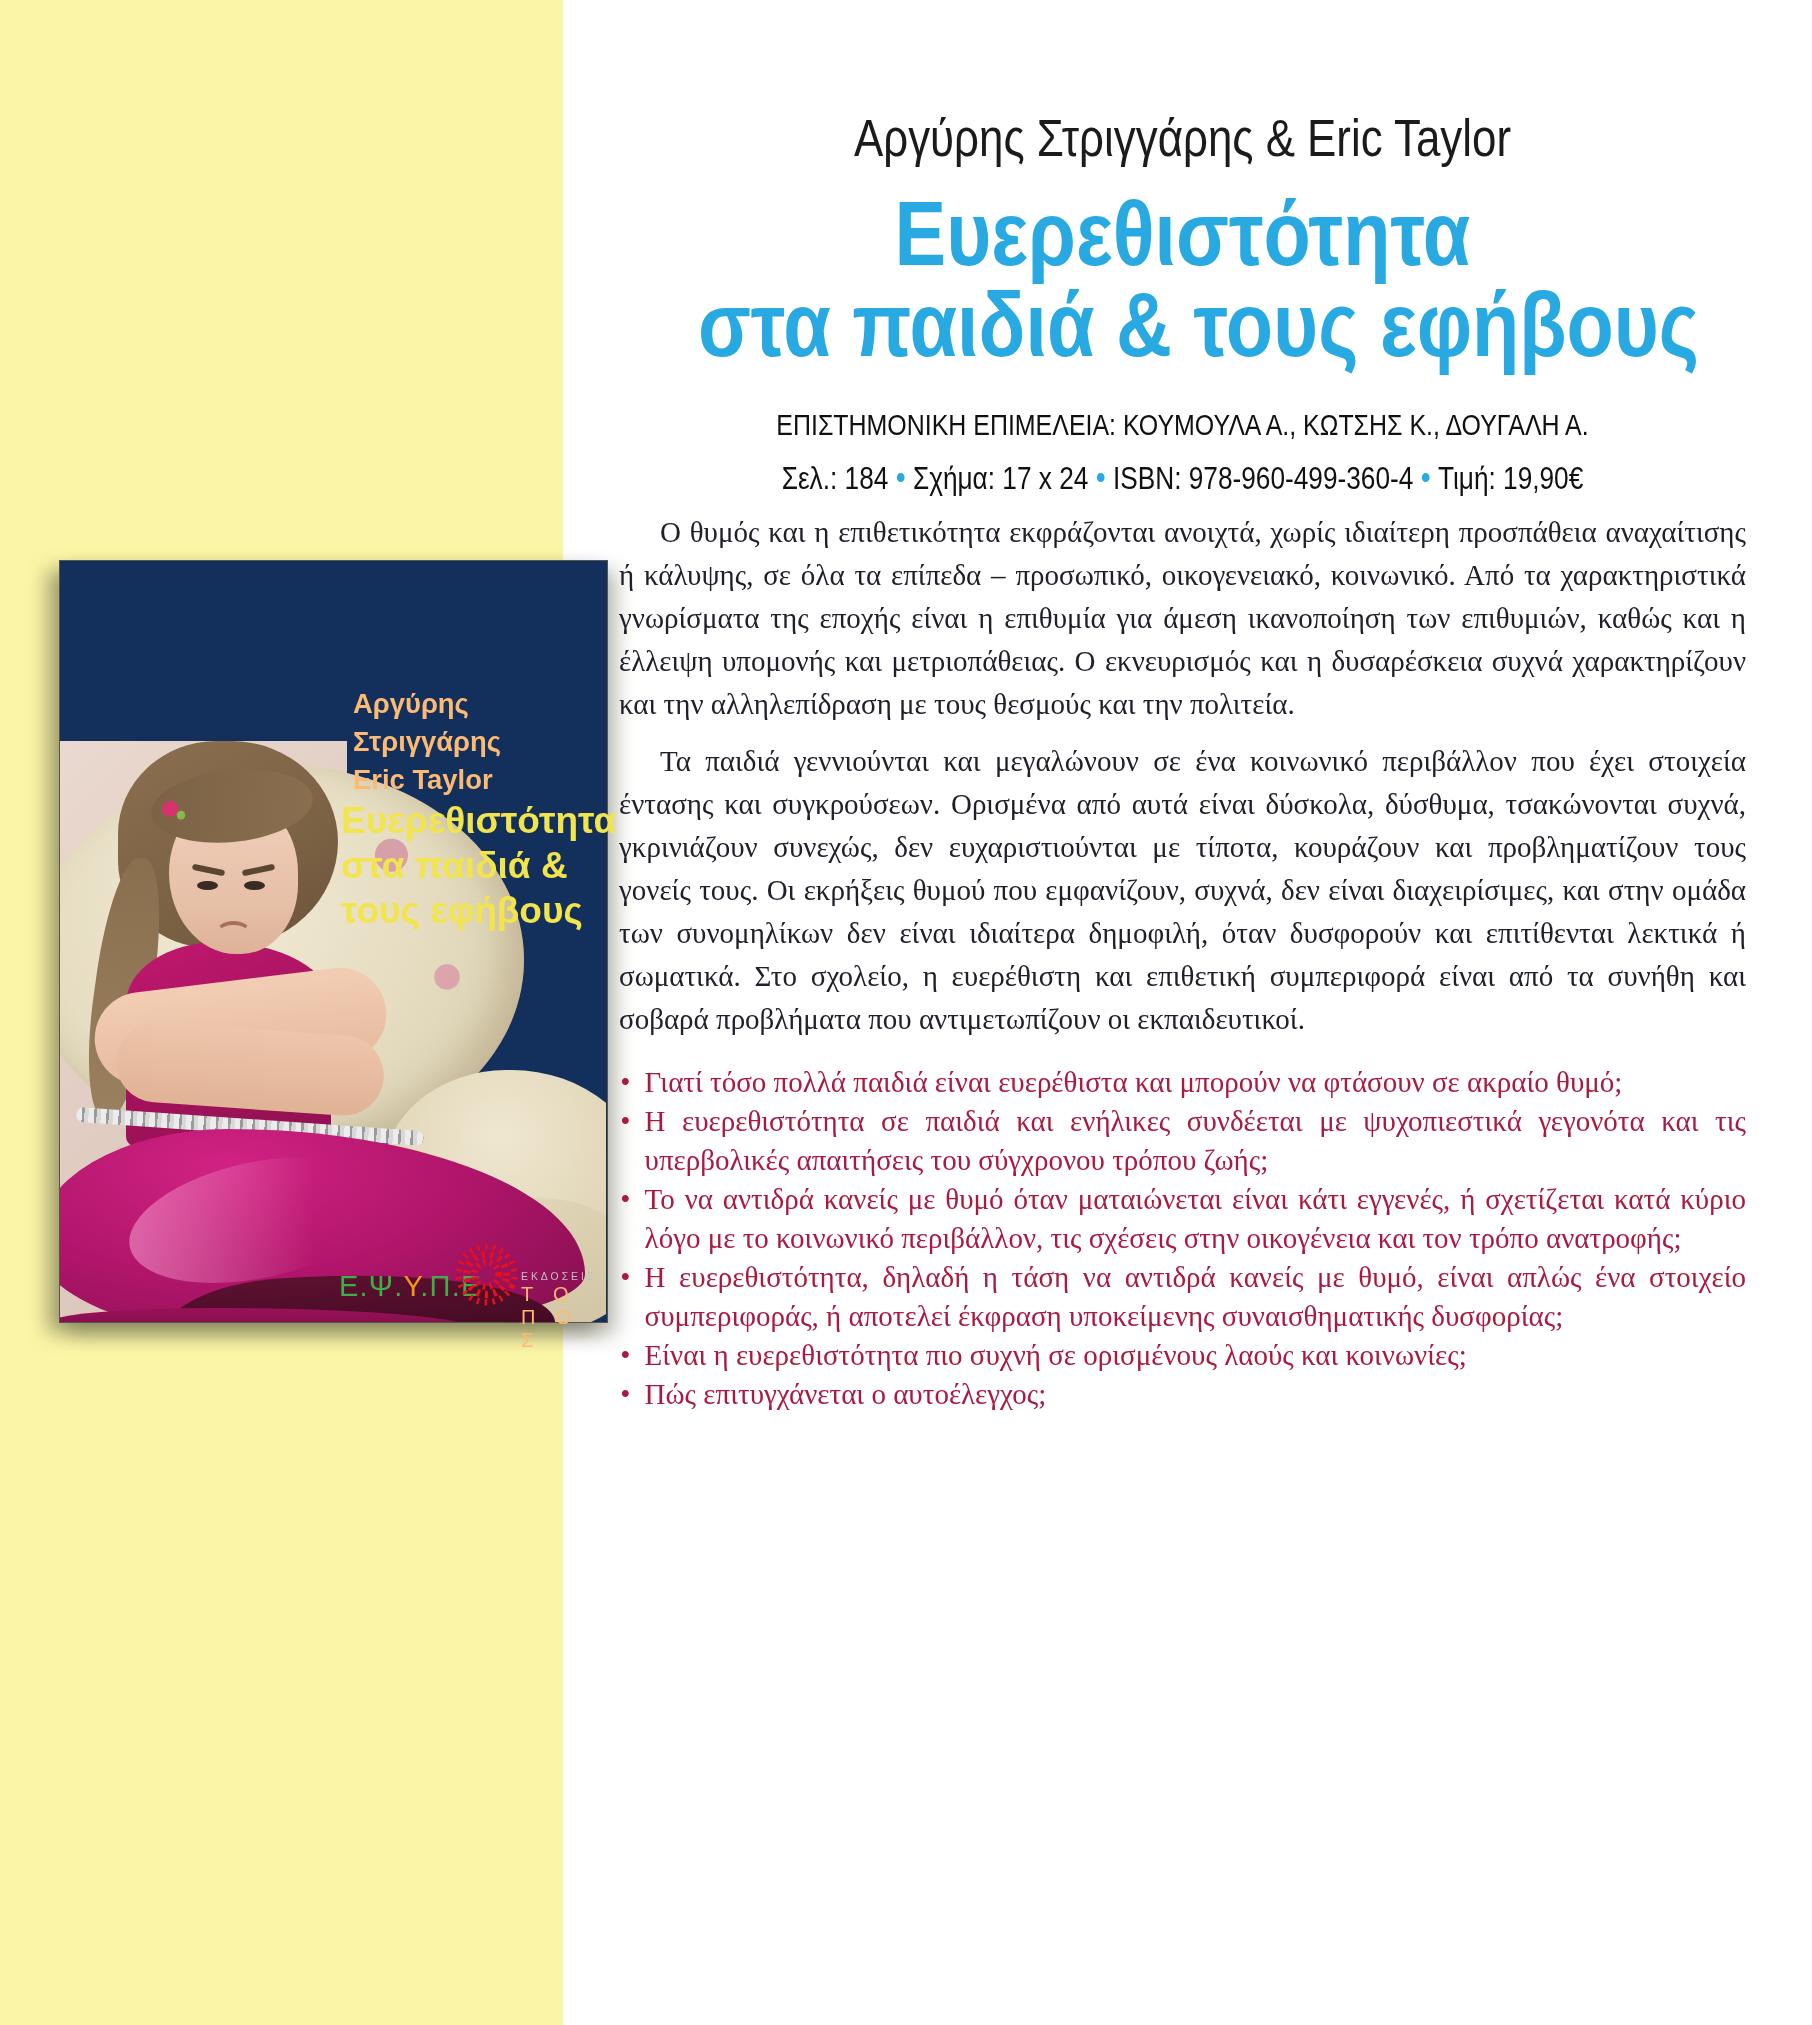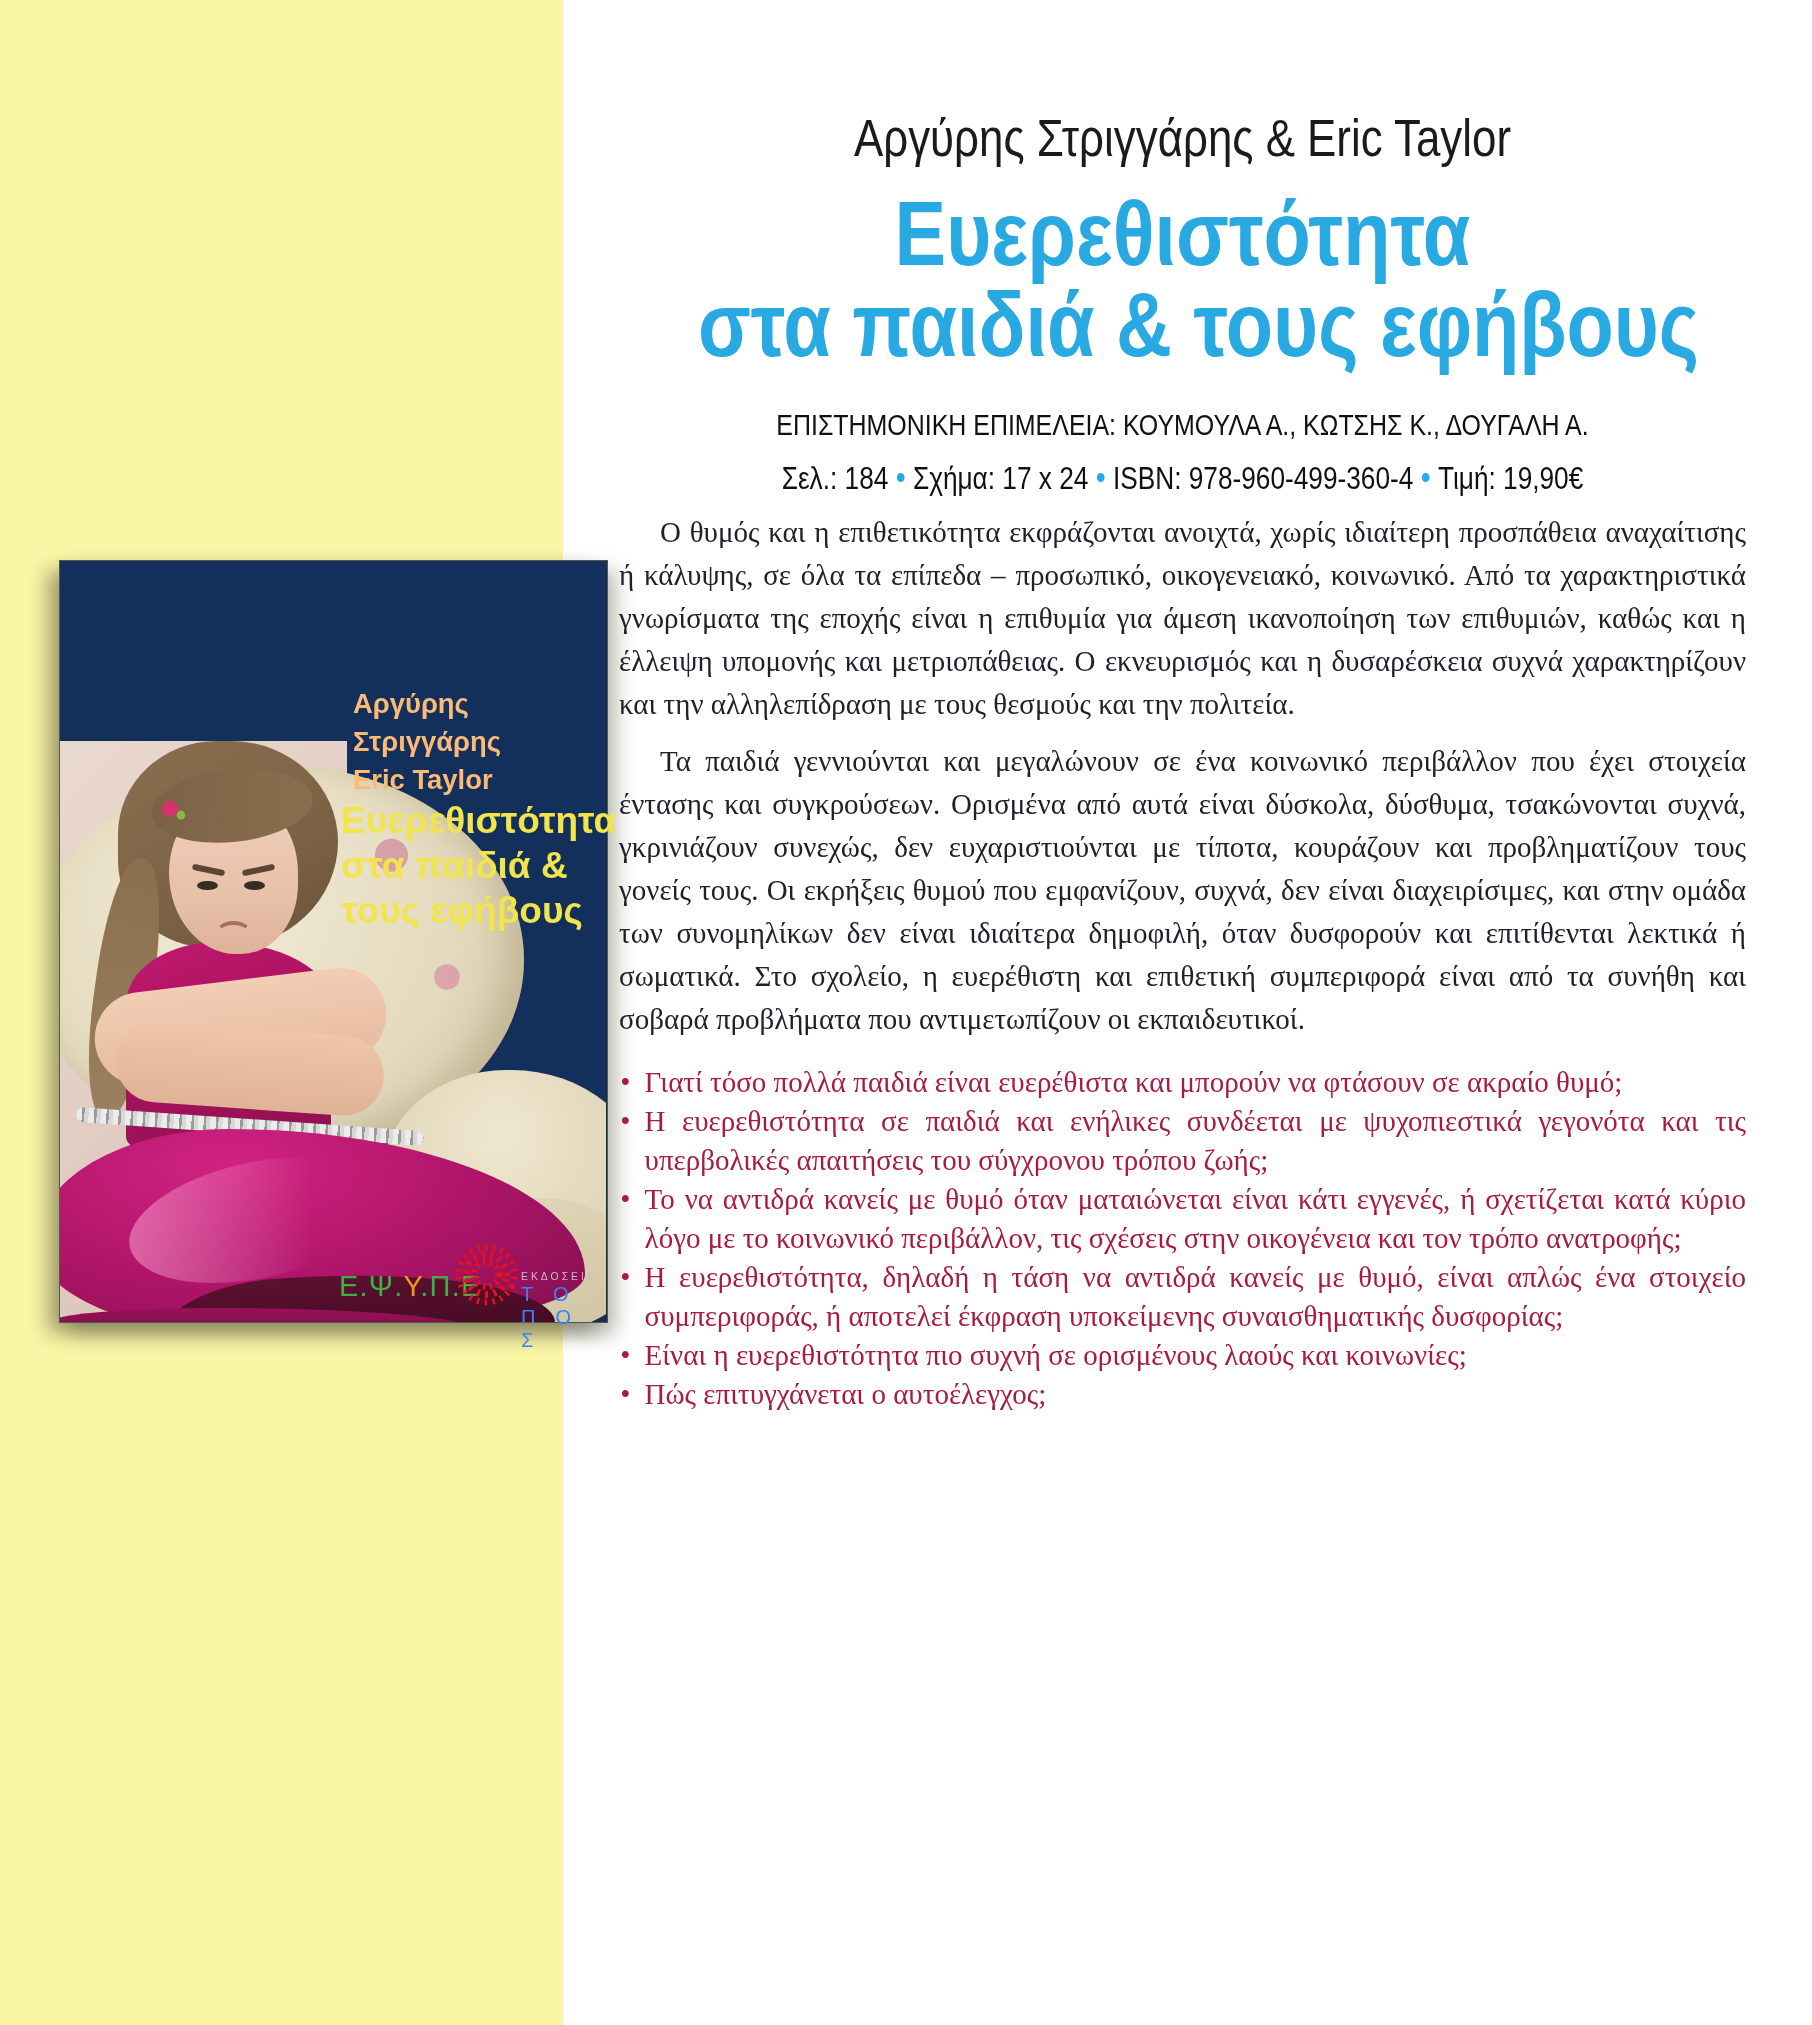--- a/index.html
+++ b/index.html
@@ -71,21 +71,21 @@
   .cv-authors{position:absolute;left:281px;top:124px;font-size:27.4px;line-height:38px;
         font-weight:bold;color:#fdba74;margin-left:12px;}
   .cv-title{position:absolute;left:281px;top:237px;font-size:37px;line-height:45px;
         font-weight:bold;color:#F2E44C;}
   .cv-editors{position:absolute;left:281px;top:413px;font-size:20px;line-height:25px;color:#55AEDB;}
   .cv-epsype{position:absolute;left:279px;top:709px;font-size:29px;font-weight:normal;
         letter-spacing:1.2px;color:#3FAE49;}
   .cv-epsype .org{color:#F7941E;}
   .cv-topos{position:absolute;left:461px;top:710px;text-align:left;color:#C3C7CD;}
   .cv-topos .small{font-size:10.4px;letter-spacing:3px;color:#BFC3C9;}
-  .cv-topos .big{font-size:20px;letter-spacing:7.3px;margin-top:1.2px;color:#3b82f6;}
+  .cv-topos .big{font-size:20px;letter-spacing:7.3px;margin-top:1.2px;color:#fdba74;}
   .starburst{position:absolute;left:395px;top:682px;}
   
   .content{position:absolute;left:619px;top:0;width:1127px;color:#21212B;}
   .condensed{transform:scaleX(.86);transform-origin:50% 50%;white-space:nowrap;}
   .hdr-author{margin-top:105px;font-size:51px;line-height:67px;color:#1B1B1B;text-align:center;}
   .big-title{margin-top:17px;font-size:90px;line-height:91px;font-weight:bold;color:#29A9E1;
         text-align:center;}
   .editors-line{margin-top:37px;font-size:29px;line-height:34px;color:#101010;text-align:center;}
   .meta-line{margin-top:18.3px;font-size:30.5px;line-height:35px;color:#111111;text-align:center;}
   .meta-line .dot{color:#29A9E1;font-size:33px;padding:0 8.5px;}

